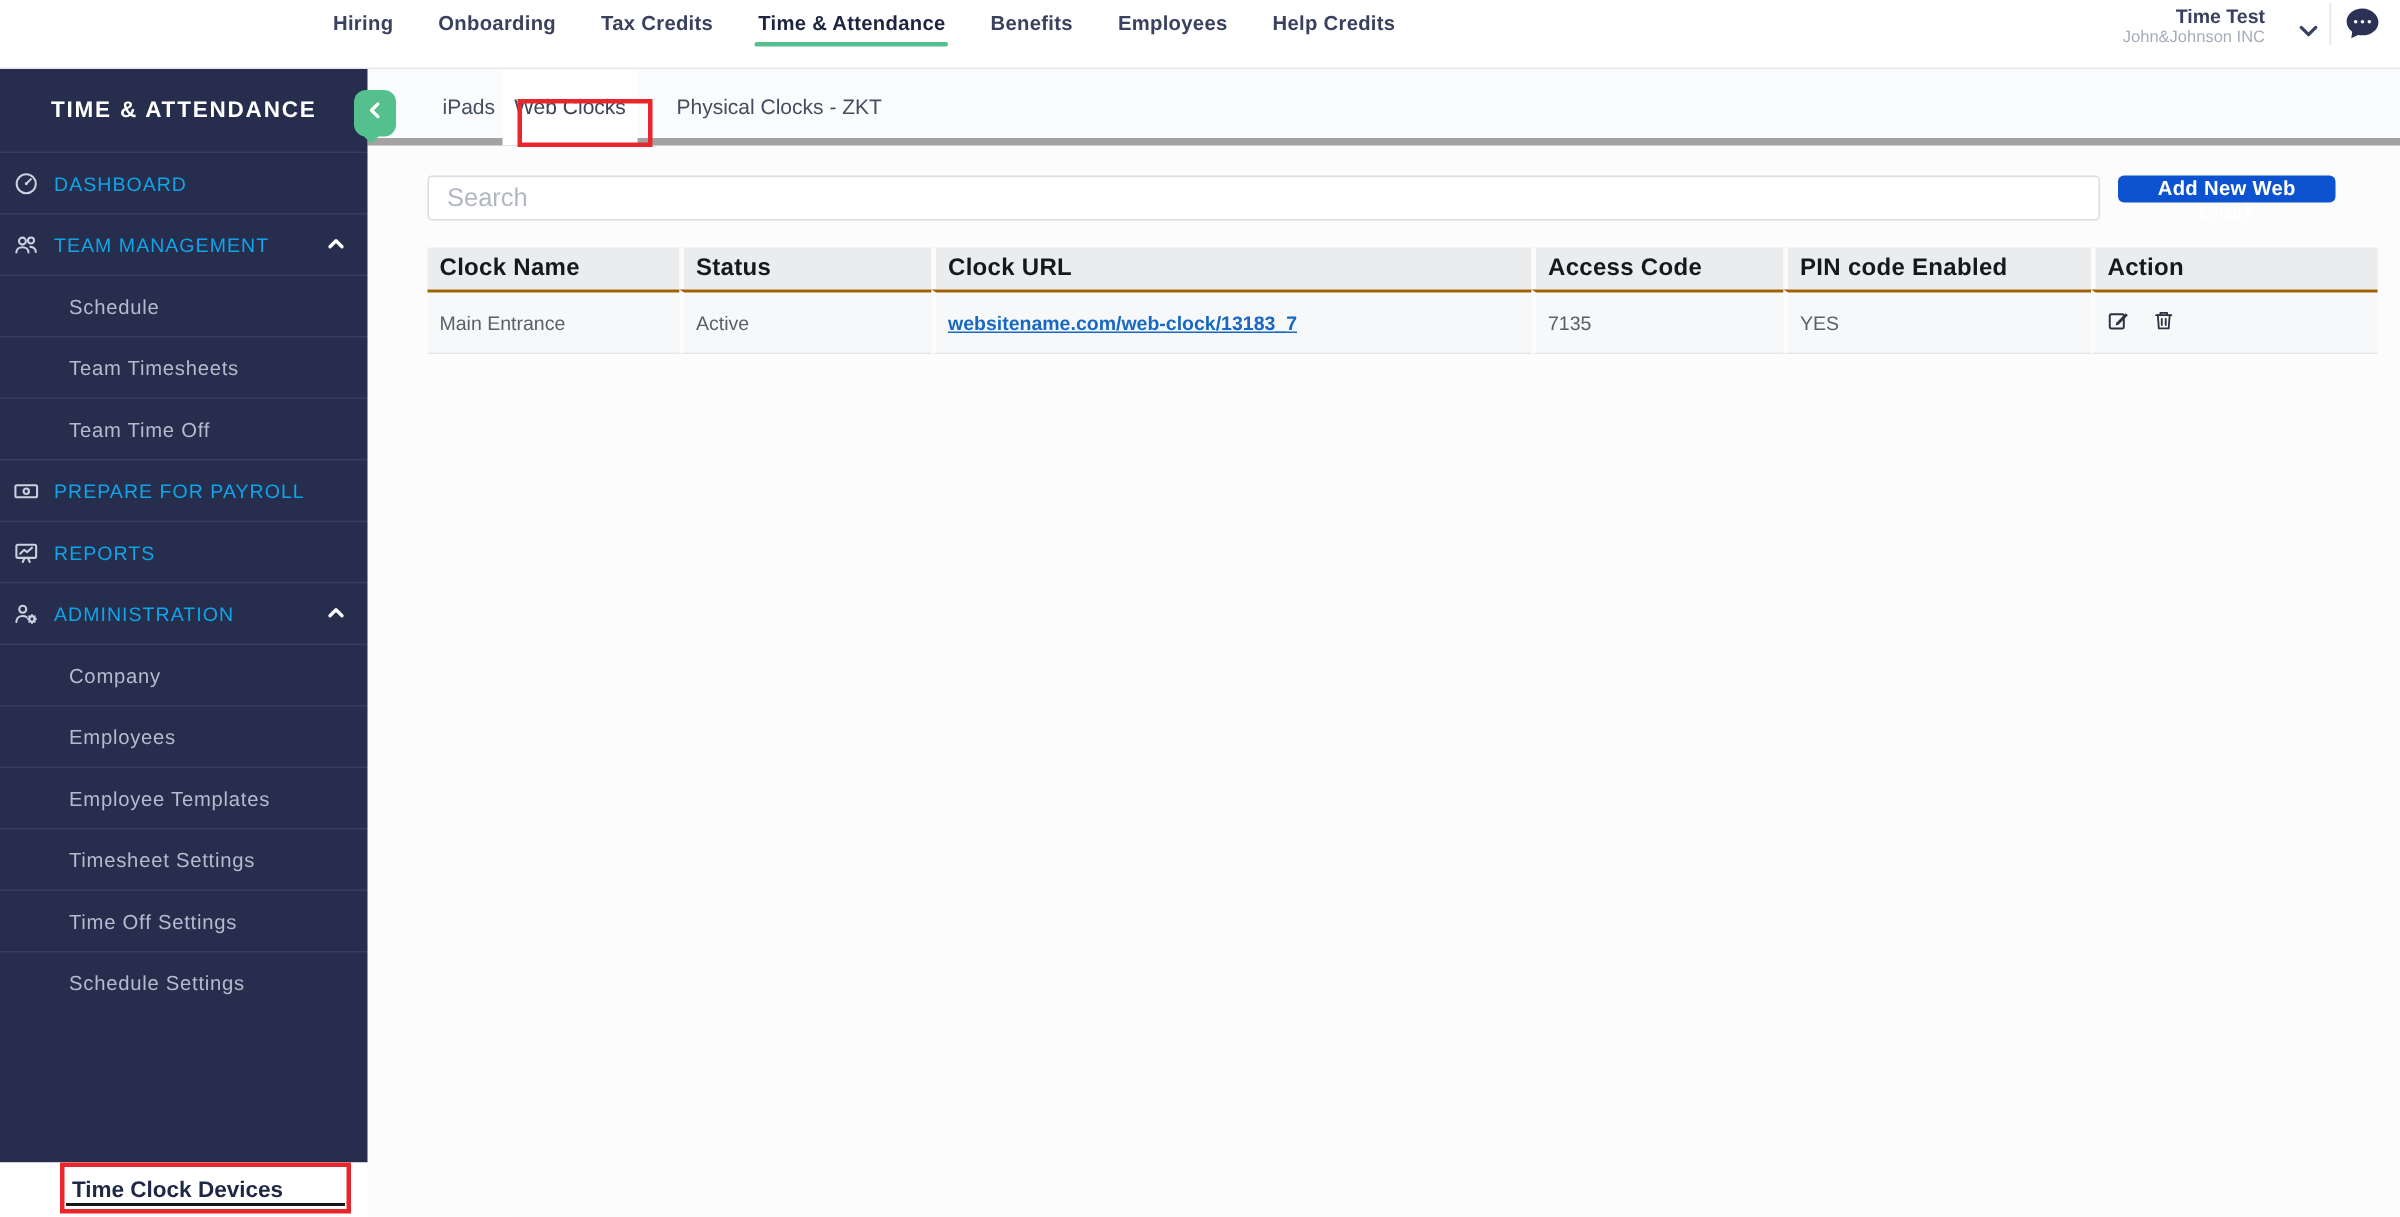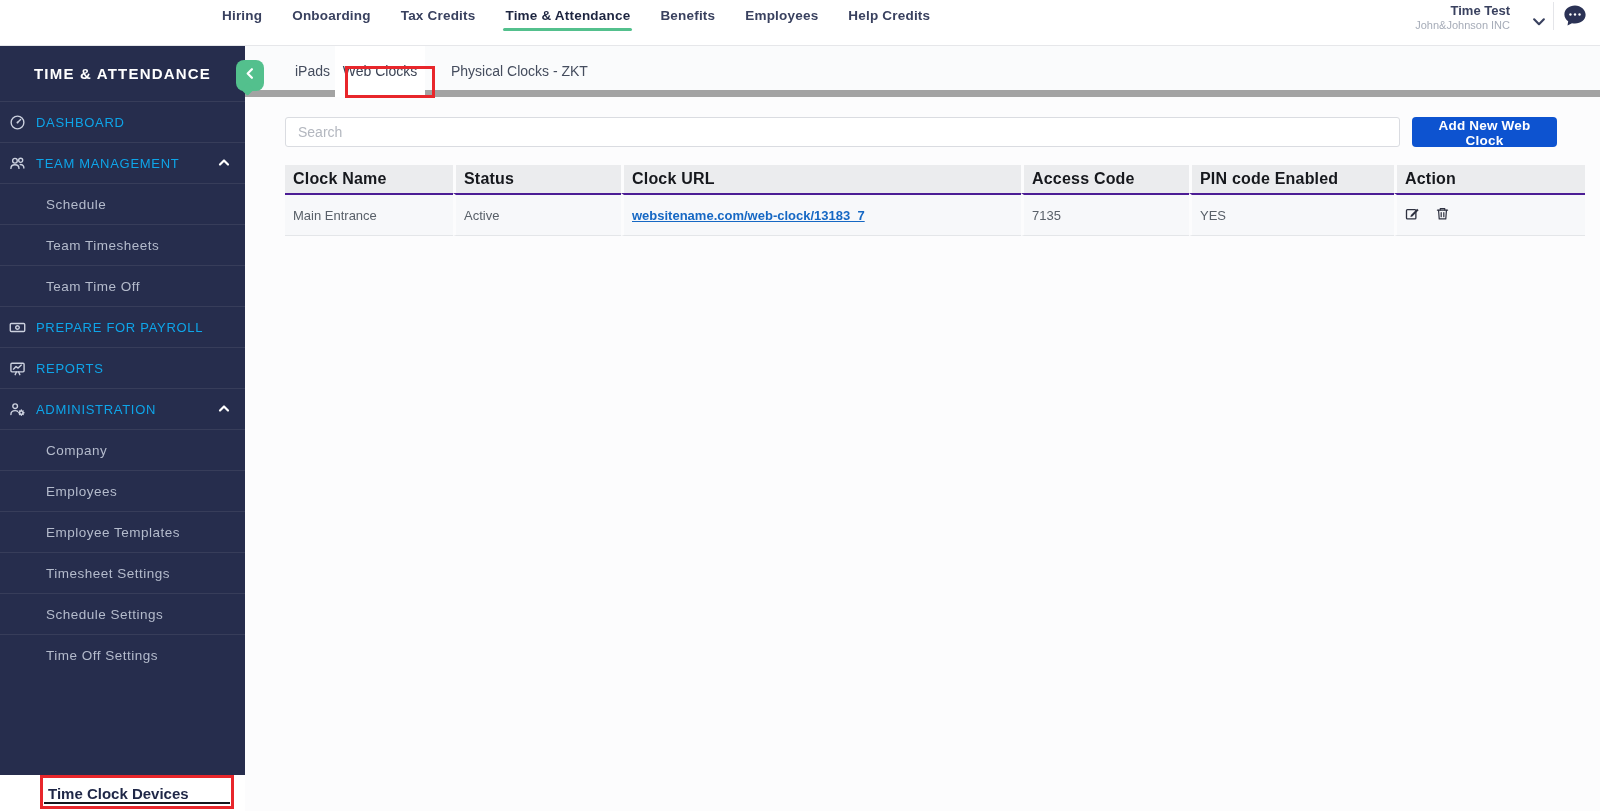--- a/index.html
+++ b/index.html
@@ -50,46 +50,46 @@
     color:#1f2747; z-index:4; cursor:pointer; }
   .sb-active-underline { position:absolute; left:44px; top:802px; width:186px; height:2px;
     background:#15161c; z-index:5; }
   .annotation-box { border:3px solid var(--annotation-red,#e8262b); position:absolute; z-index:7;
     pointer-events:none; }
   .annotation-sidebar { left:40px; top:775px; width:194px; height:34px; }
 
   
   .content { position:absolute; left:245px; top:45px; width:1355px; height:766px; background:#fcfcfd; }
   .tabbar { position:absolute; left:0; top:0; width:1355px; height:52px;
-    background:#fafbfc; border-bottom:7px solid #a3a3a3; }
+    background:#fafbfc; border-bottom:5px solid #a3a3a3; }
   .tab { position:absolute; top:0; height:52px; display:flex; align-items:center;
     font-size:14px; color:#454d5e; cursor:pointer; white-space:nowrap; }
   .tab-ipads { left:50px; }
   .tab-webclocks { left:90px; width:90px; justify-content:center; background:#ffffff; color:#3c4455; }
   .tab-physical { left:206px; }
   .annotation-tab { left:100px; top:21px; width:90px; height:32px; }
 
   .search-input { position:absolute; left:40px; top:72px; width:1115px; height:30px;
     border:1px solid #dadce1; border-radius:3px; background:#fff; padding:0 12px;
-    font-size:14px; color:#b91c1c; font-family:"Liberation Sans",sans-serif; outline:none; }
+    font-size:17px; color:#b91c1c; font-family:"Liberation Sans",sans-serif; outline:none; }
   .search-input::placeholder { color:#b3b7bf; }
-  .add-btn { position:absolute; left:1167px; top:72px; width:145px; height:30px;
+  .add-btn { position:absolute; left:1167px; top:72px; width:145px; height:18px;
     background:var(--primary-blue,#0d53d0); color:#fff; border:none; border-radius:4px;
     font-size:13.5px; font-weight:bold; font-family:"Liberation Sans",sans-serif;
     cursor:pointer; letter-spacing:.2px; }
 
   
   .clock-table { position:absolute; left:40px; top:120px; width:1300px;
     border-collapse:separate; border-spacing:0; table-layout:fixed; }
   .clock-table th { background:var(--table-header-bg,#ebecee); height:28px; text-align:left;
     padding:0 8px; font-size:16px; font-weight:bold; color:#16181d;
     border-left:3px solid #fcfcfd; letter-spacing:.2px; }
   .clock-table th:first-child { border-left:none; }
   .clock-table td { background:var(--table-row-bg,#f7f8fa); height:43px; padding:0 8px;
-    font-size:13px; color:#596069; border-left:3px solid #fcfcfd; border-top:2px solid #4c1d95;
+    font-size:13px; color:#596069; border-left:3px solid #fcfcfd; border-top:2px solid #a16207;
     border-bottom:1px solid #e4e6e9; white-space:nowrap; }
   .clock-table td:first-child { border-left:none; }
   .clock-url-link { color:var(--link-blue,#1668c4); font-weight:bold; text-decoration:underline; cursor:pointer; }
   .action-icons { display:flex; gap:15px; align-items:center; color:#2e3140; }
   .action-icons svg { cursor:pointer; }
 </style>
 </head>
 <body>
 
 <div class="topbar">
@@ -209,24 +209,24 @@
   <div class="sb-item sub">
     <span>Employees</span>
   </div>
   <div class="sb-item sub">
     <span>Employee Templates</span>
   </div>
   <div class="sb-item sub">
     <span>Timesheet Settings</span>
   </div>
   <div class="sb-item sub">
+    <span>Time Off Settings</span>
+  </div>
+  <div class="sb-item sub">
     <span>Schedule Settings</span>
-  </div>
-  <div class="sb-item sub">
-    <span>Time Off Settings</span>
   </div>
 </div>
 
 <div class="collapse-btn">
   <span>
     <svg width="15" height="15" viewBox="0 0 16 16" fill="none" stroke="#ffffff" stroke-width="2.4" stroke-linecap="round" stroke-linejoin="round">
         <polyline points="9.5,3.5 5,8 9.5,12.5"></polyline>
       </svg>
   </span>
 </div>

